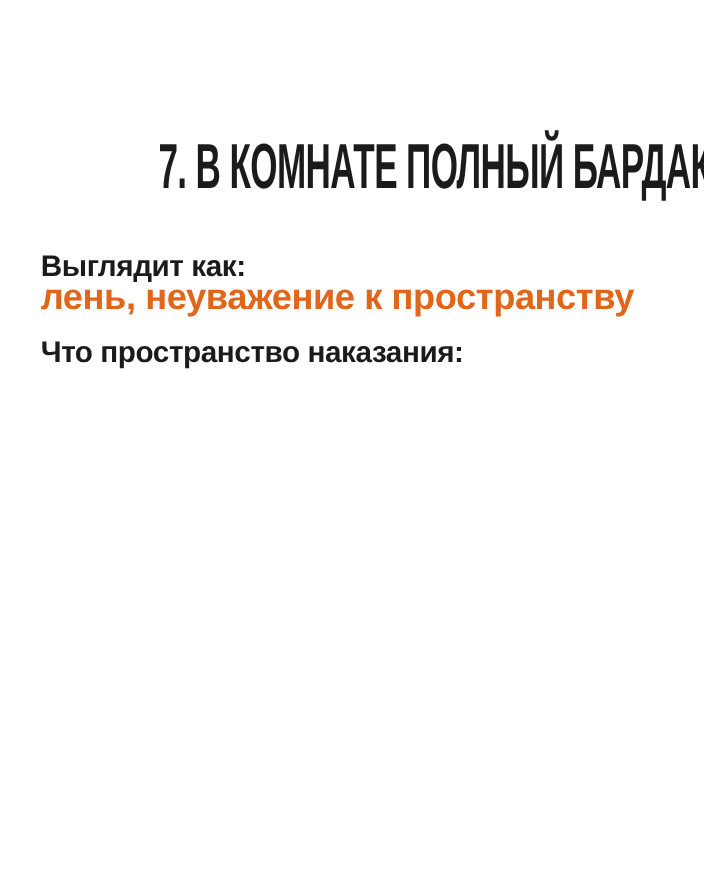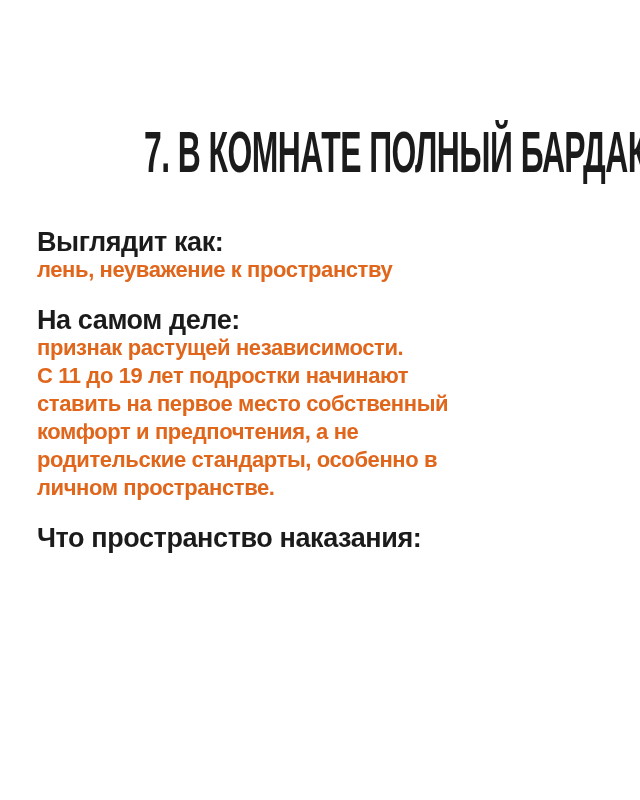--- a/index.html
+++ b/index.html
@@ -44,21 +44,21 @@
   .heading {
     margin: 0;
     font-size: 27px;
     line-height: 28px;
     font-weight: 700;
     letter-spacing: -0.4px;
     color: var(--text);
   }
   .body-text {
     margin: 0;
-    font-size: 22px;
+    font-size: 33px;
     line-height: 28px;
     font-weight: 700;
     letter-spacing: -0.4px;
     color: var(--accent);
     white-space: pre-line;
   }
 </style>
 </head>
 <body>
 
@@ -66,28 +66,19 @@
 
   <h1 class="title">7. В КОМНАТЕ ПОЛНЫЙ БАРДАК</h1>
 
   <div class="content">
 
     <section class="block">
       <h2 class="heading">Выглядит как:</h2>
       <p class="body-text">лень, неуважение к пространству</p>
     </section>
 
-    <section class="block">
-      <h2 class="heading">На самом деле:</h2>
-      <p class="body-text">признак растущей независимости.
-С 11 до 19 лет подростки начинают
-ставить на первое место собственный
-комфорт и предпочтения, а не
-родительские стандарты, особенно в
-личном пространстве.</p>
-    </section>
 
     <section class="block">
       <h2 class="heading">Что пространство наказания:</h2>
     </section>
 
   </div>
 </div>
 
 </body></html>

